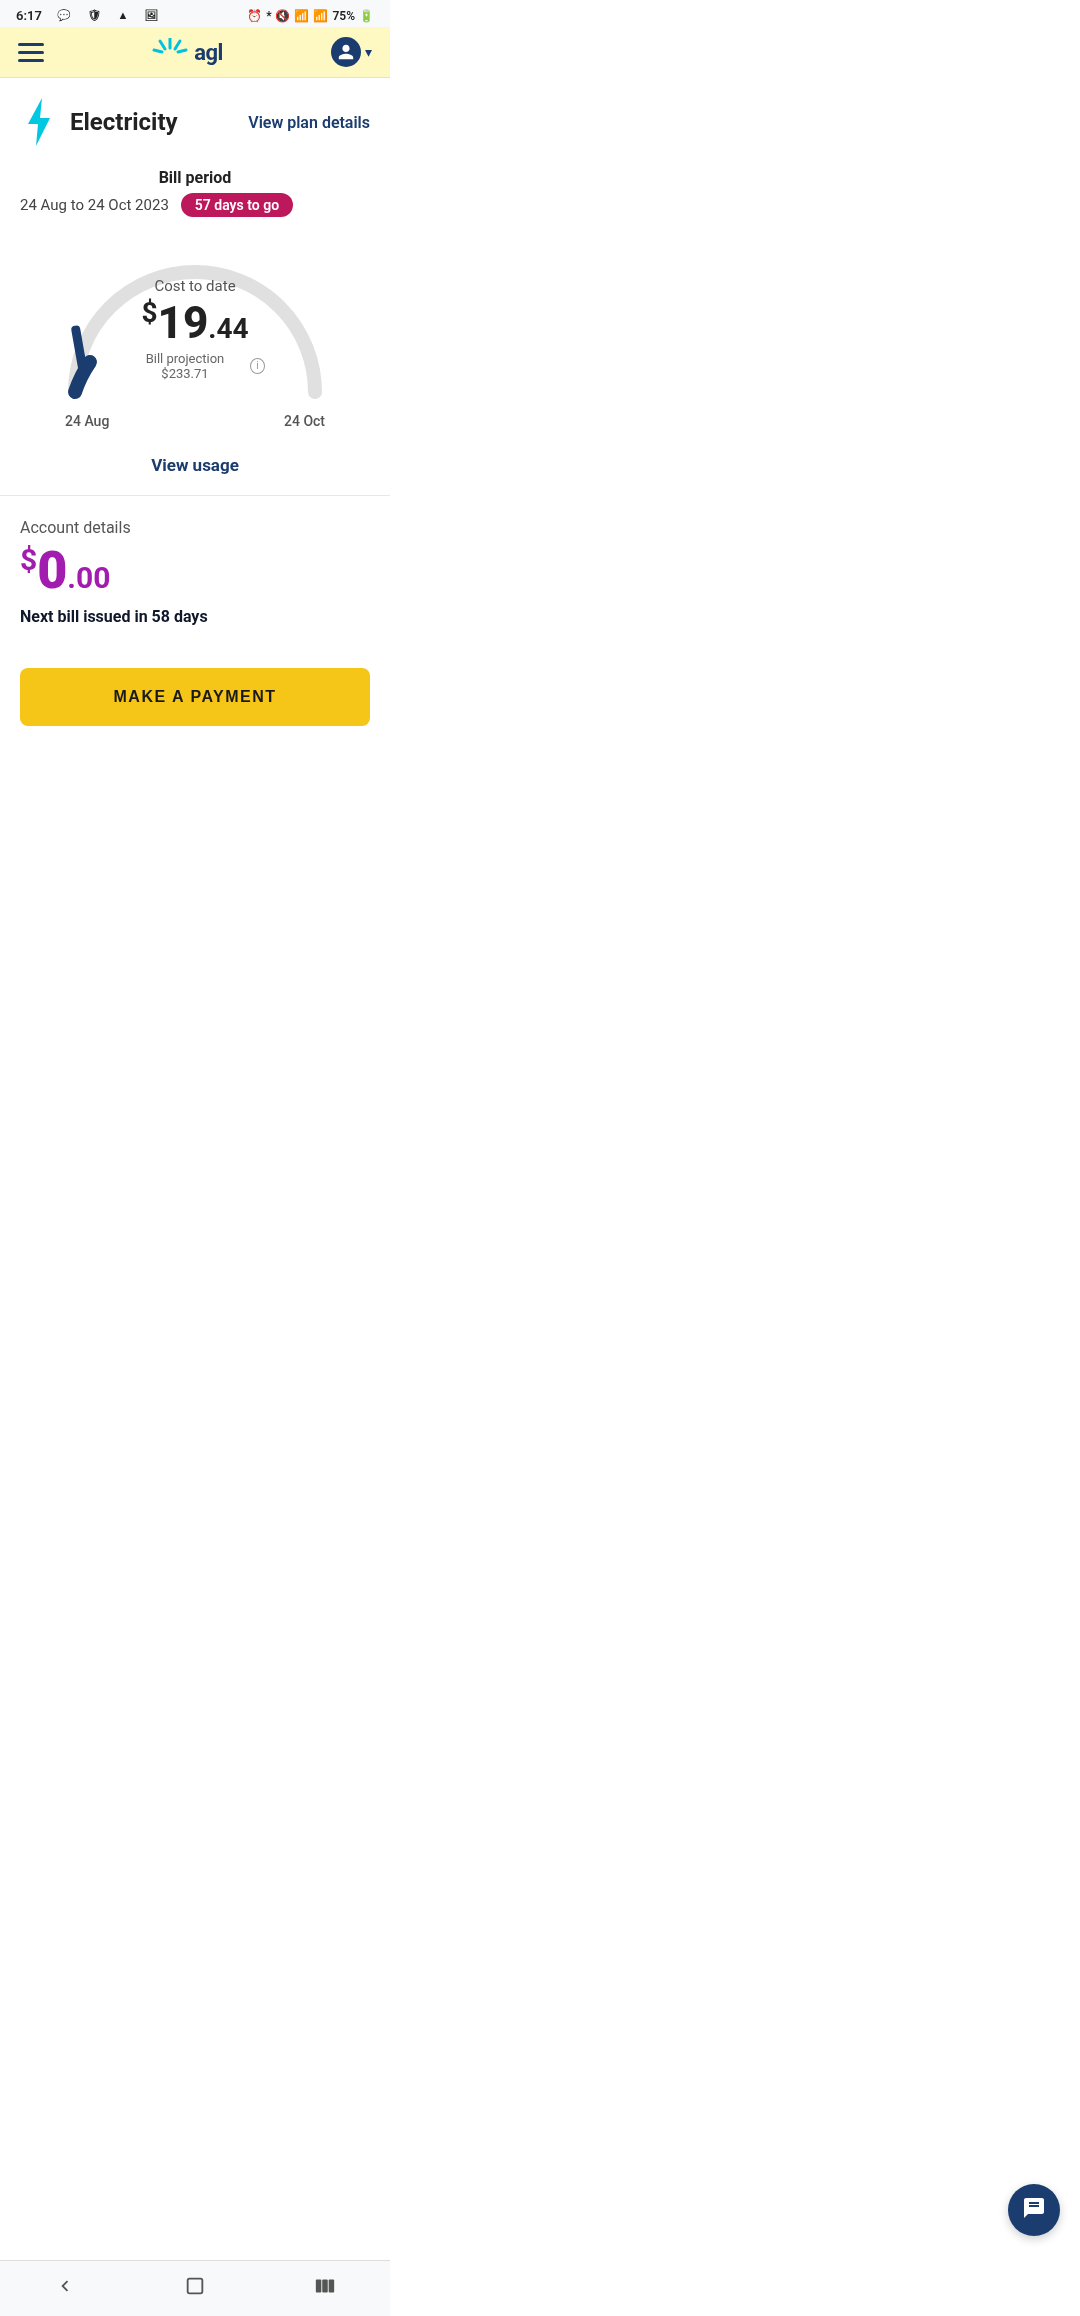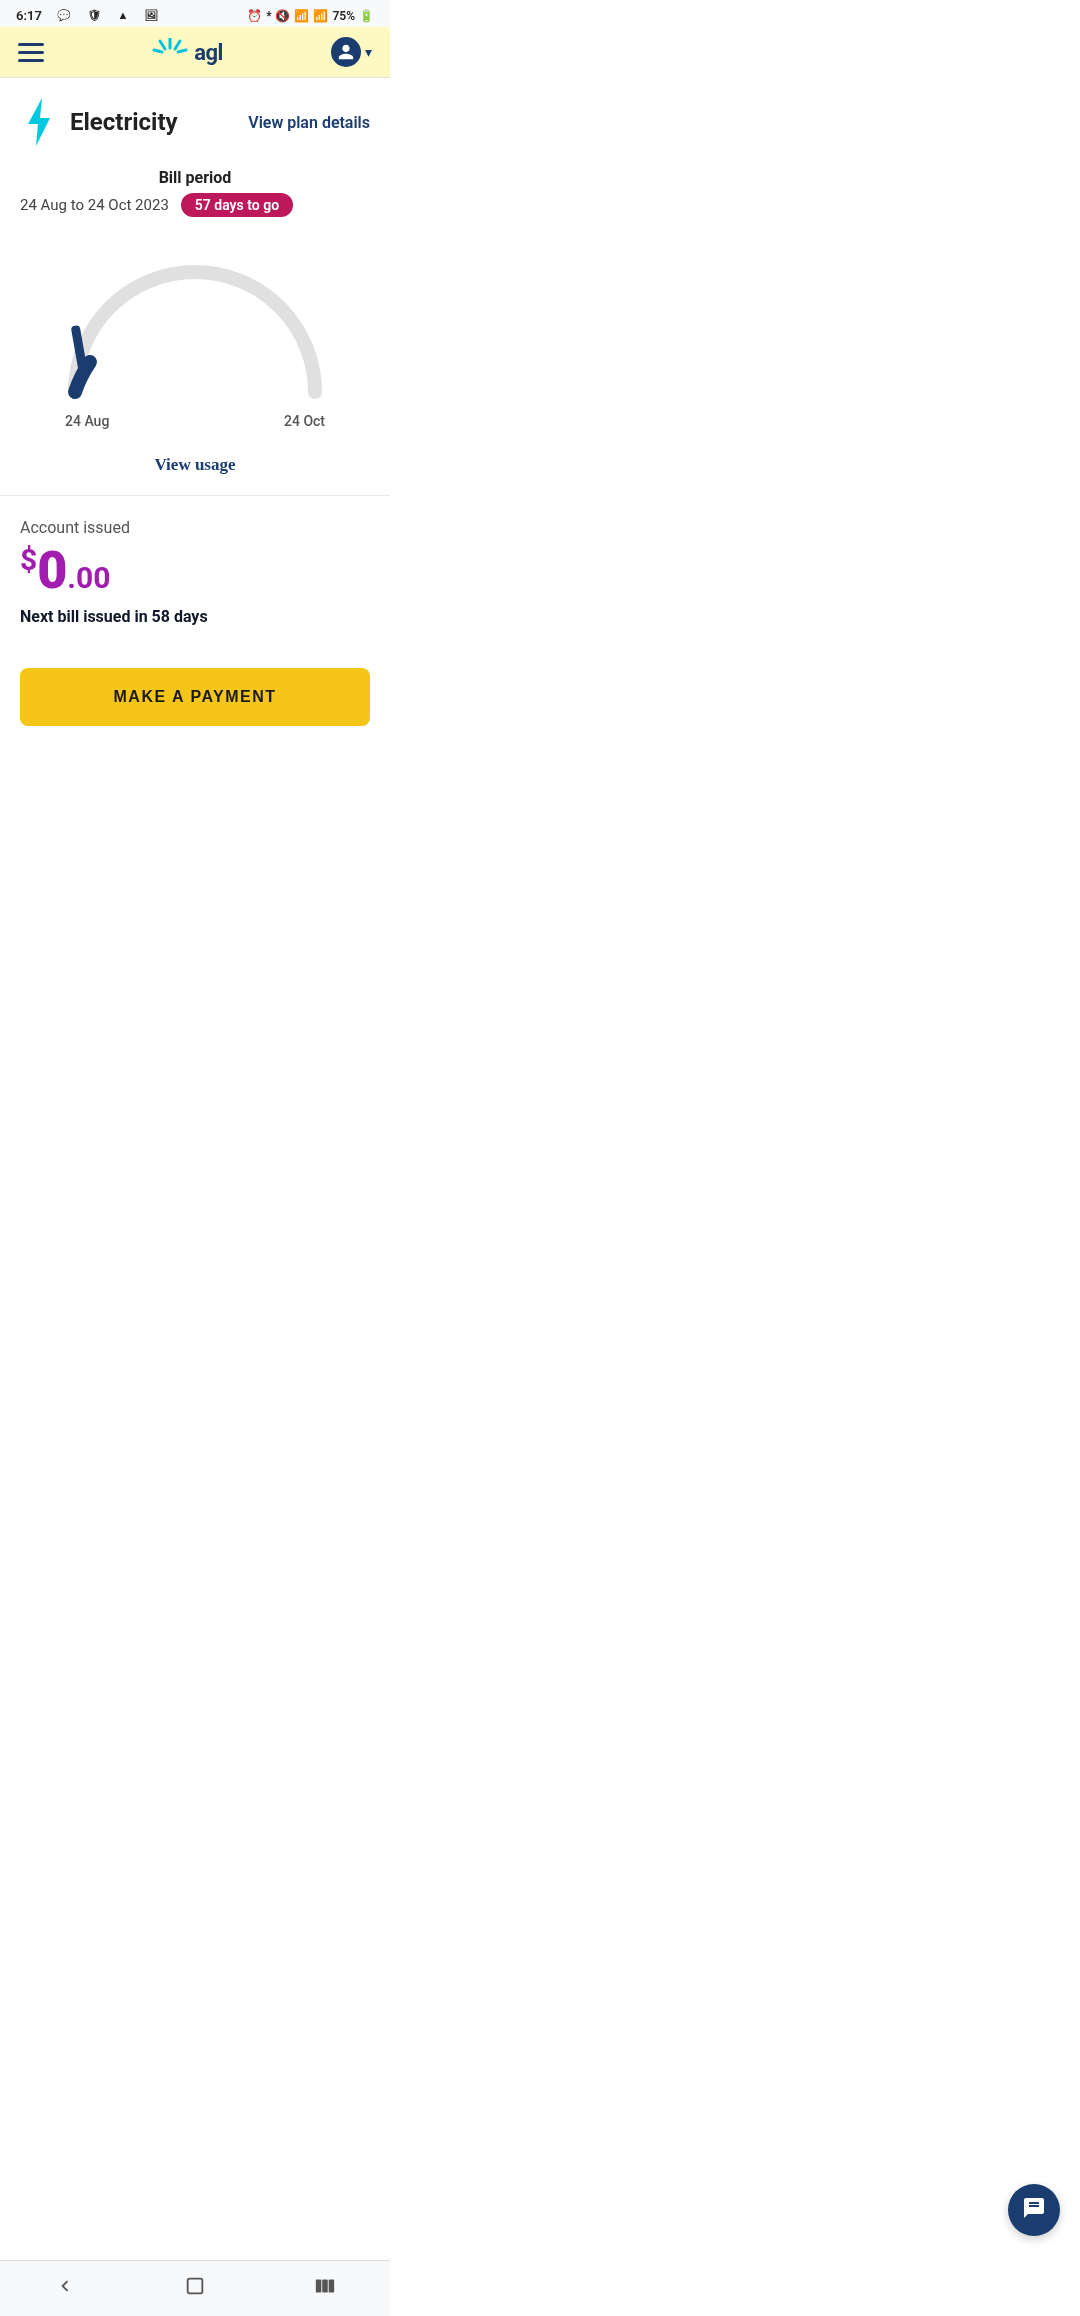--- a/index.html
+++ b/index.html
@@ -252,21 +252,20 @@
       text-align: center;
       border-bottom: 1.5px solid #e8e8e8;
     }
 
     .view-usage-link {
       font-size: 17px;
       font-weight: 700;
       color: #1a3c6e;
       text-decoration: none;
       cursor: pointer;
-      font-family: Liberation Serif, serif;
     }
 
     
     .account-balance-section {
       padding: 22px 20px 10px;
     }
 
     .account-balance-label {
       font-size: 16px;
       color: #555;
@@ -441,34 +440,44 @@
       <svg class="gauge-svg" viewBox="0 0 280 160">
 
         <path d="M 20 145 A 120 120 0 0 1 260 145" fill="none" stroke="#e0e0e0" stroke-width="14" stroke-linecap="round"></path>
 
         <path d="M 20 145 A 120 120 0 0 1 35 115" fill="none" stroke="#1a3c6e" stroke-width="14" stroke-linecap="round"></path>
 
         <rect x="25" y="78" width="9" height="54" rx="4" fill="#1a3c6e" transform="rotate(-10, 29, 132)"></rect>
       </svg>
 
       
+      <div class="gauge-center">
+        <div class="cost-to-date-label">Cost to date</div>
+        <div class="cost-amount">
+          <span class="dollar">$</span><span>19</span><span class="cents">.44</span>
+        </div>
+        <div class="bill-projection">
+          <span>Bill projection $233.71</span>
+          <span class="info-icon">i</span>
+        </div>
+      </div>
     </div>
 
     <div class="gauge-dates">
       <span class="gauge-date">24 Aug</span>
       <span class="gauge-date">24 Oct</span>
     </div>
   </div>
 
   <div class="view-usage-section">
     <a class="view-usage-link">View usage</a>
   </div>
 
   <div class="account-balance-section">
-    <div class="account-balance-label">Account issued</div>
+    <div class="account-balance-label">Account details</div>
     <div class="balance-amount">
       <span class="dollar">$</span><span>0</span><span class="cents">.00</span>
     </div>
     <div class="next-bill-text">Next bill issued in 58 days</div>
   </div>
 
   <div class="payment-section">
     <button class="make-payment-btn">MAKE A PAYMENT</button>
   </div>
 

